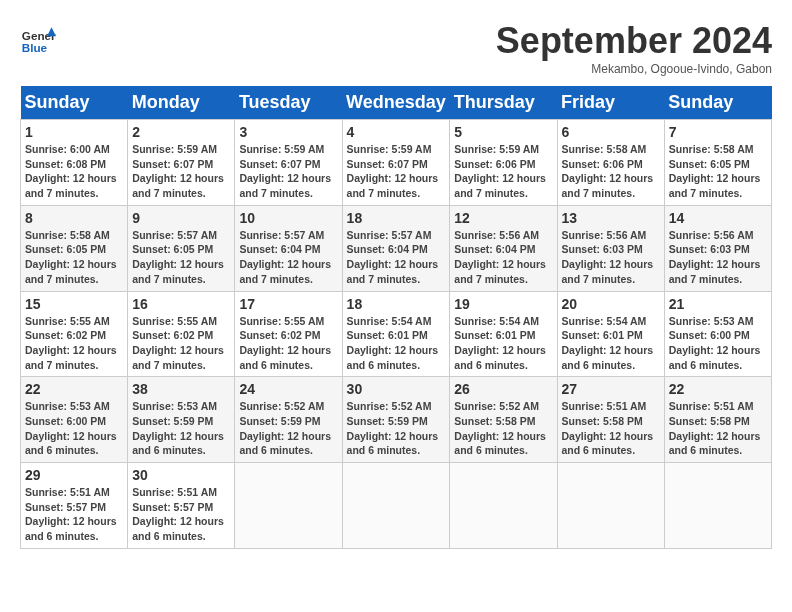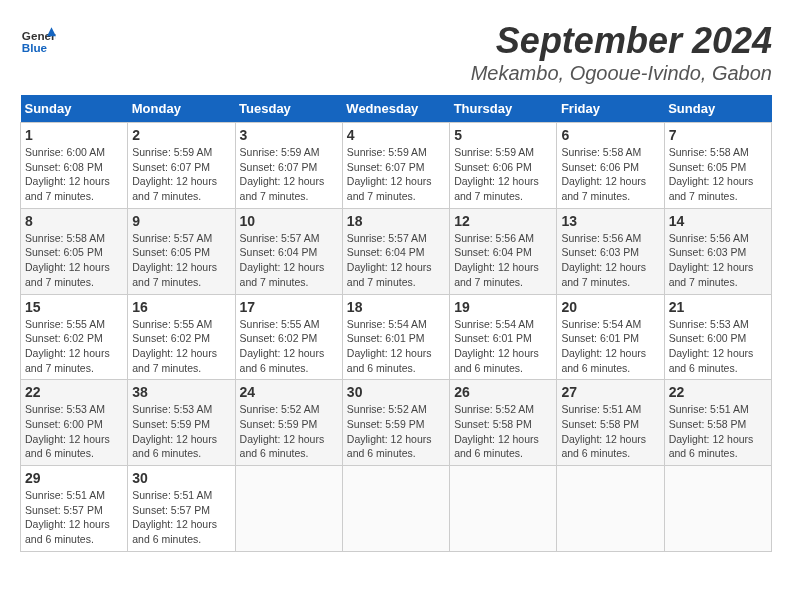--- a/index.html
+++ b/index.html
@@ -20,42 +20,41 @@
       display: flex;
       align-items: center;
       gap: 4px;
     }
     .logo-icon {
       width: 36px;
       height: 36px;
     }
     .title-area {
       text-align: right;
-      font-style: italic;
     }
     .month-title {
       font-size: 36px;
       font-weight: bold;
       color: #333;
     }
     .location-title {
-      font-size: 20px;
+      font-size: 12px;
       color: #555;
     }
     table {
       width: 100%;
       border-collapse: collapse;
       font-size: 11px;
     }
     th {
       background-color: #1565c0;
       color: #fff;
       padding: 6px 4px;
       text-align: left;
-      font-size: 13px;
+      font-size: 18px;
       font-weight: bold;
     }
     td {
       border: 1px solid #ccc;
       padding: 4px;
       vertical-align: top;
       width: 14.28%;
       min-height: 80px;
       background: #fff;
     }
@@ -66,20 +65,21 @@
       font-size: 14px;
       font-weight: bold;
       color: #333;
       display: block;
       margin-bottom: 2px;
     }
     .day-info {
       color: #444;
       font-size: 10.5px;
       line-height: 1.4;
+      font-weight: bold;
     }
     .empty-cell {
       background: #f9f9f9;
     }
     td.empty-cell {
       background: #fafafa;
     }
   </style>
 </head>
 <body>

